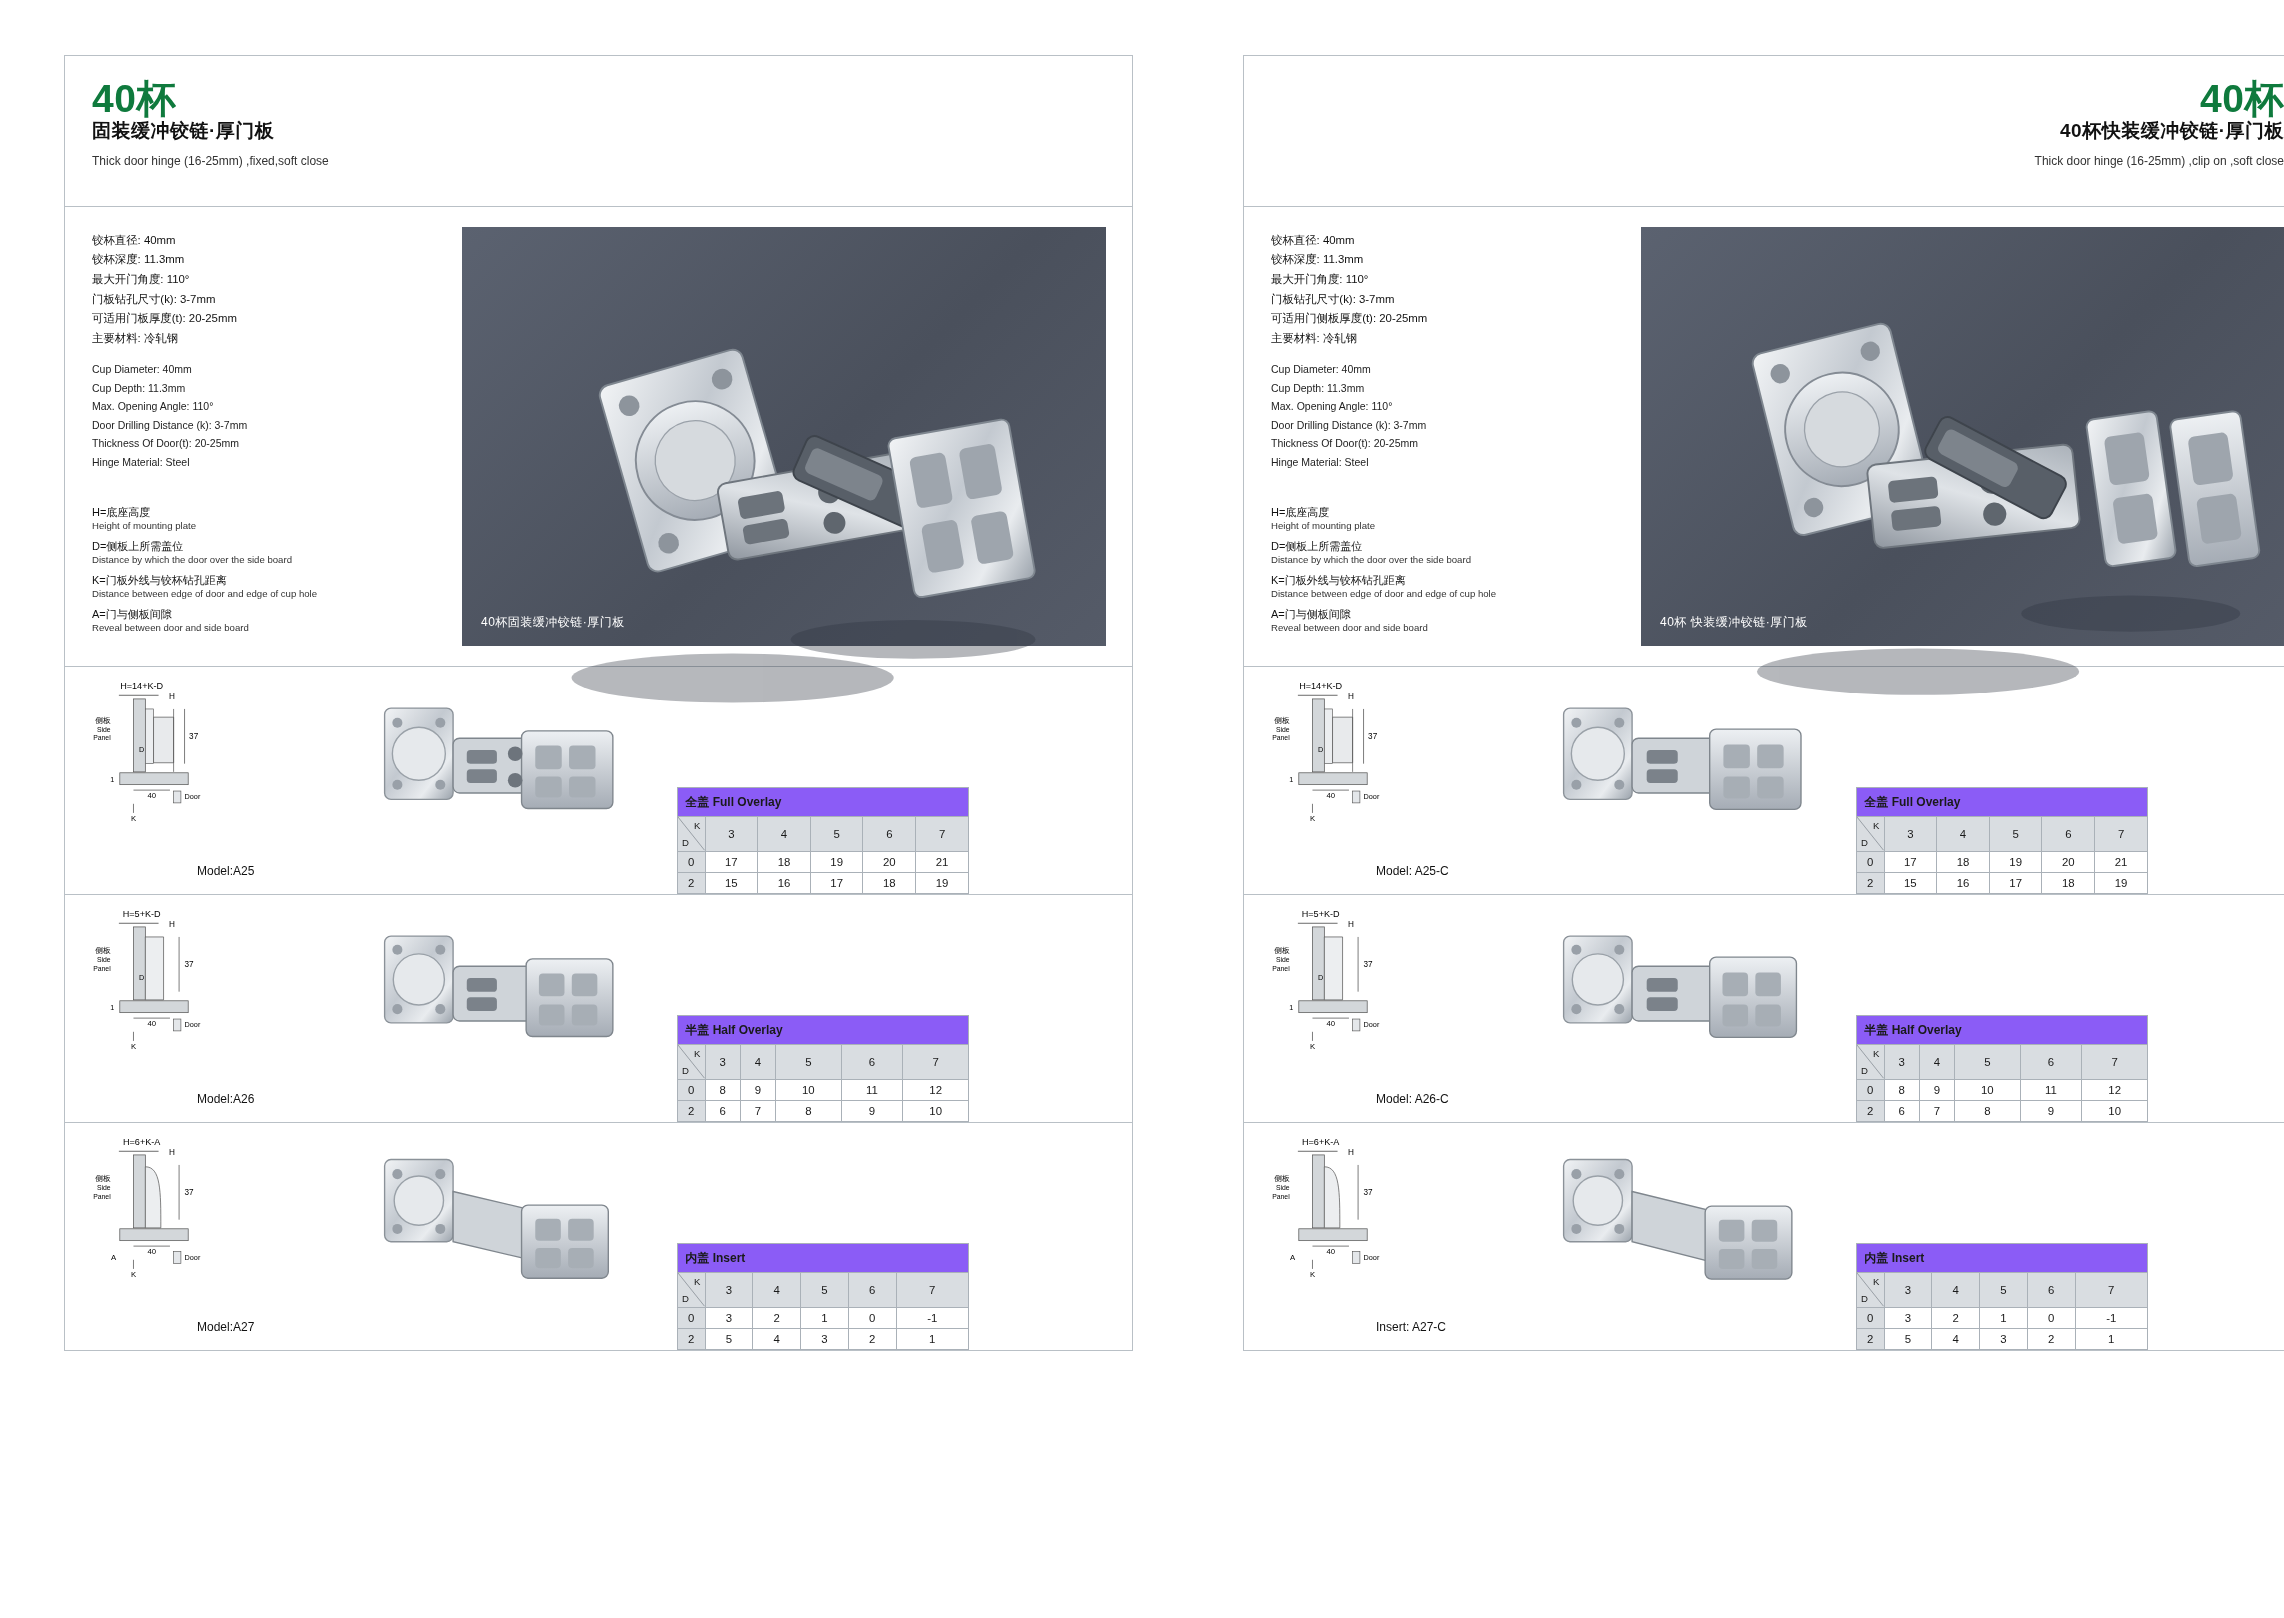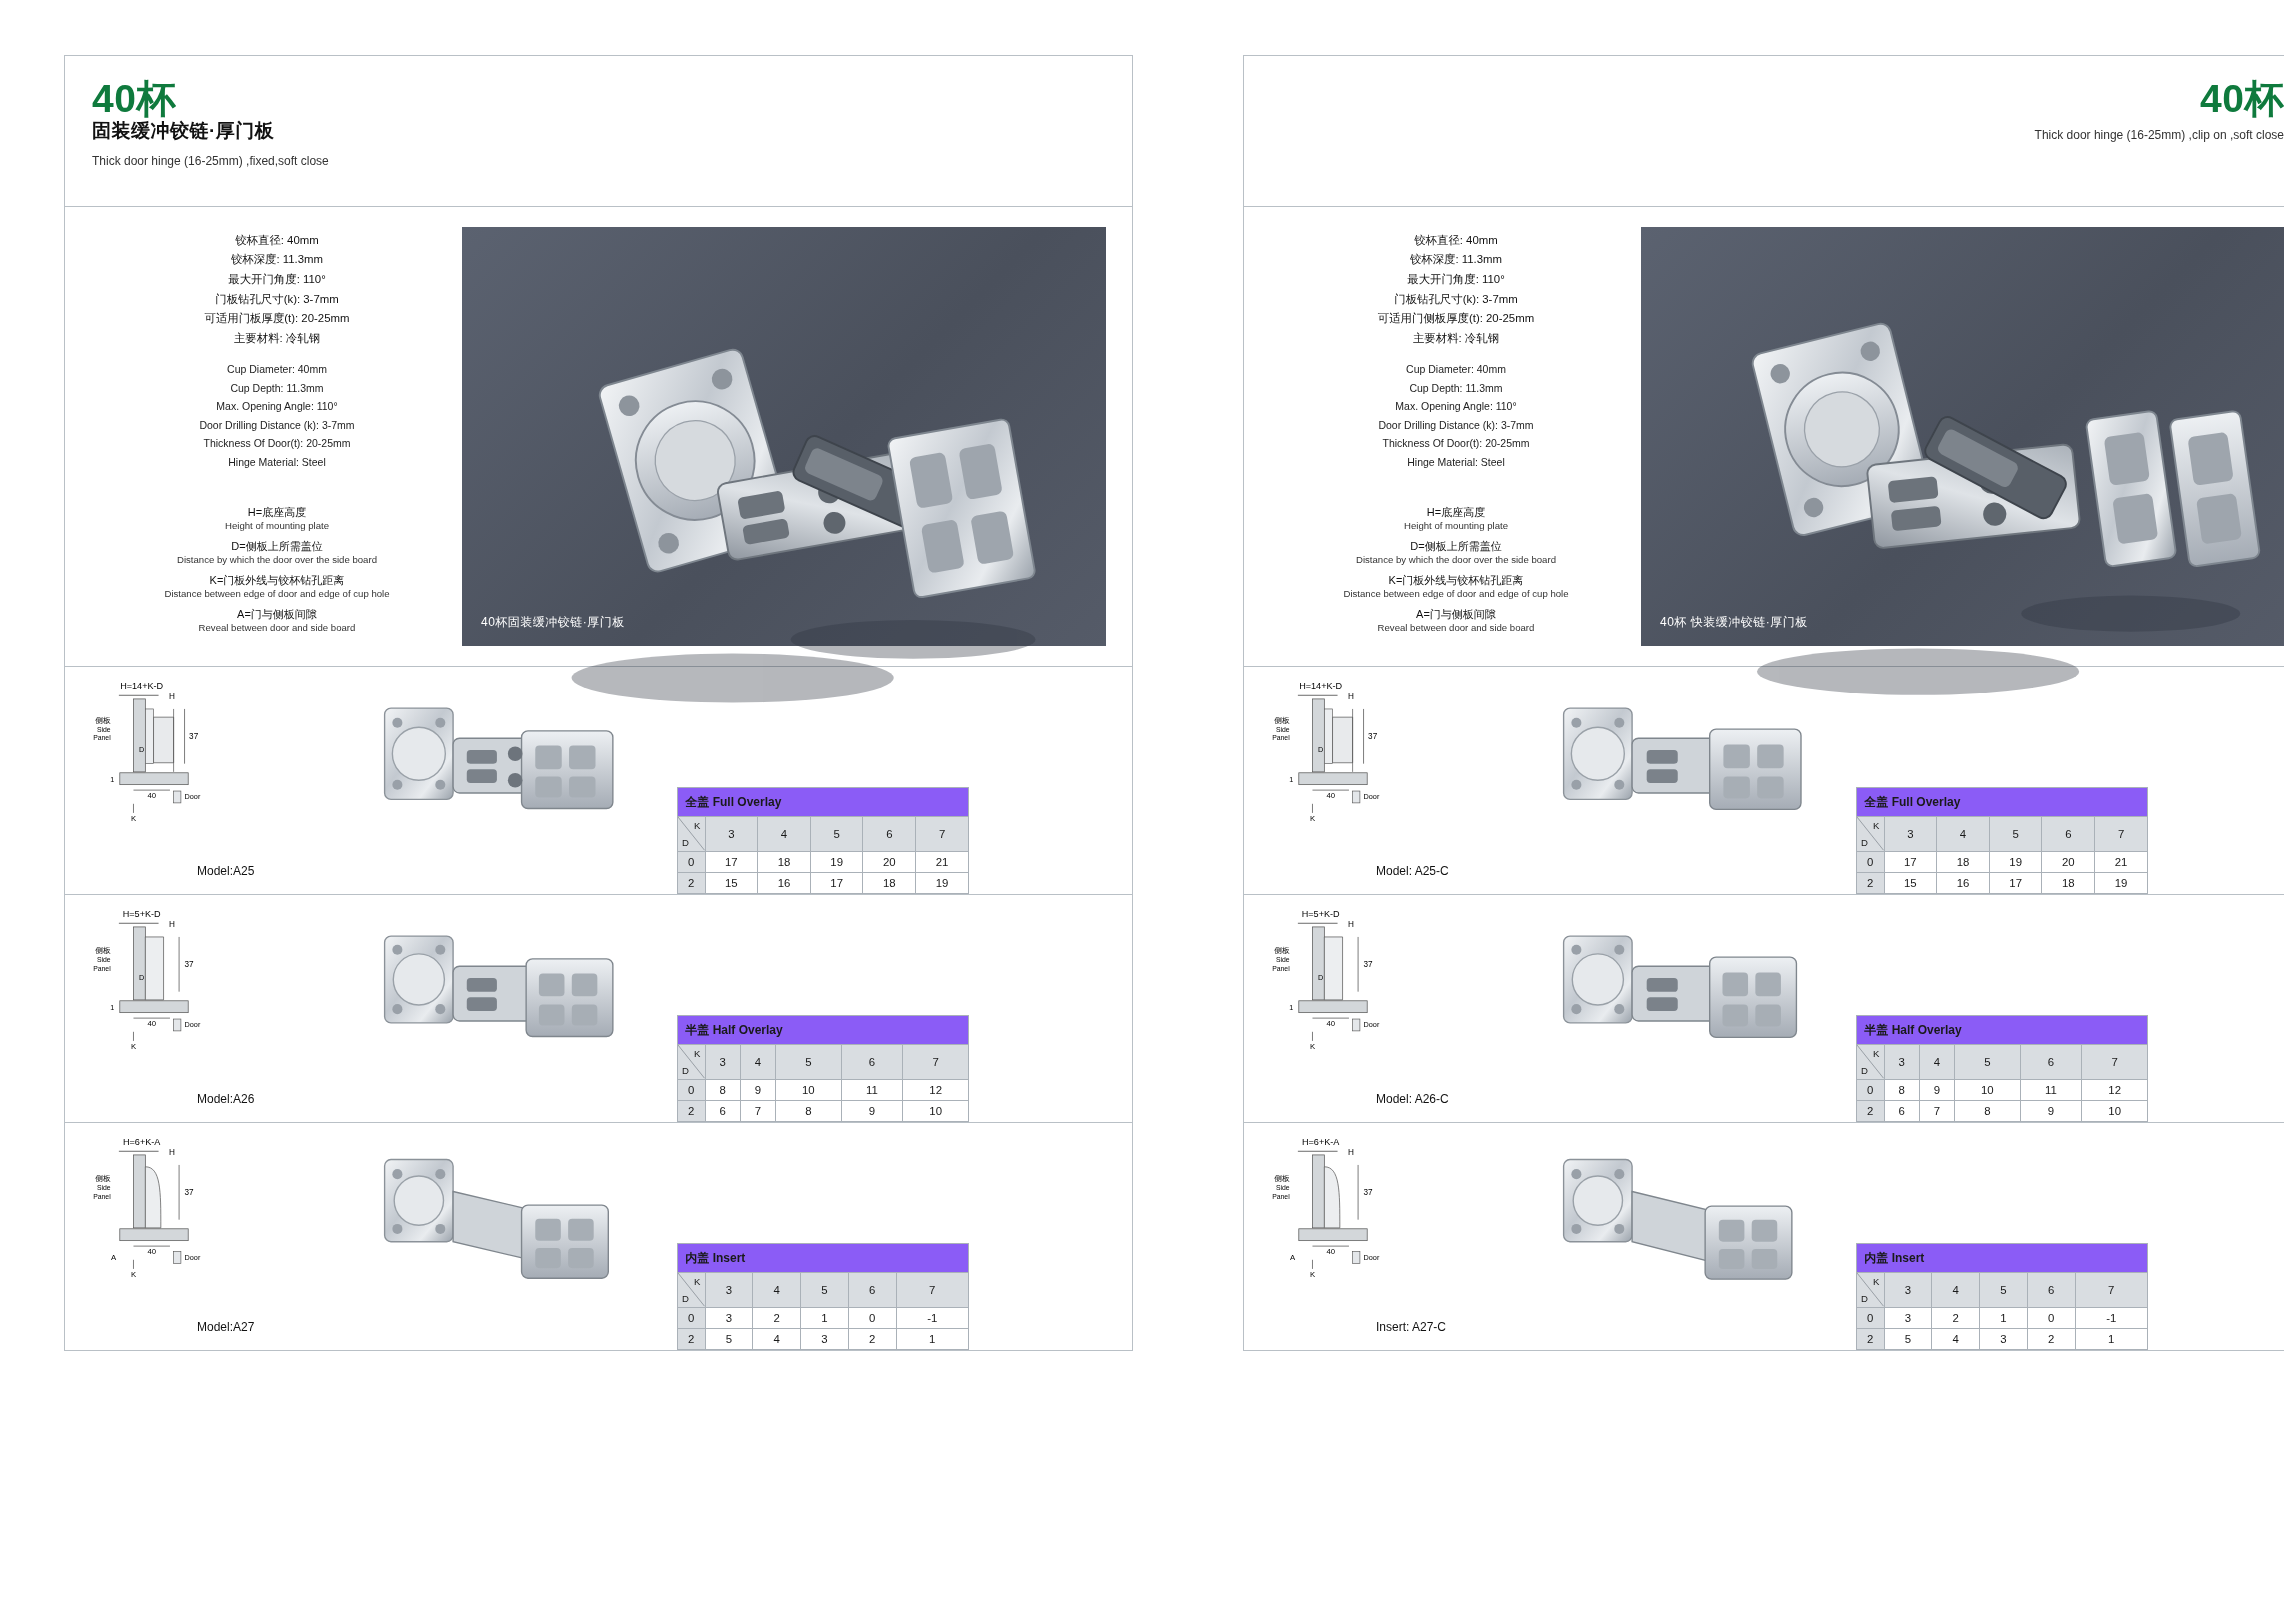--- a/index.html
+++ b/index.html
@@ -8,21 +8,21 @@
   .page{width:1069px;position:relative;border-radius:27px;}
 
   
   .hdr{border:0.9px solid #b9c0c6;border-bottom:none;box-sizing:border-box;padding:23px 27px 12px 27px;height:151px;}
   .hdr.right{text-align:right;}
   .big{font-size:39px;font-weight:bold;color:#0f7a3d;letter-spacing:0.5px;line-height:1;}
   .sub-cn{font-size:19px;font-weight:bold;color:#111;letter-spacing:0.5px;}
   .sub-en{font-size:12px;color:#333;margin-top:10px;}
 
   
-  .specrow{border:0.9px solid #b9c0c6;box-sizing:border-box;display:flex;height:461px;text-align:center;}
+  .specrow{border:0.9px solid #b9c0c6;box-sizing:border-box;display:flex;height:461px;}
   .specrow.right{flex-direction:row;}
   .spec-text{flex:0 0 397px;padding:25.6px 0 0 27px;box-sizing:border-box;}
   .spec-text.r{flex:0 0 397px;padding-left:27px;}
   .spec-cn p,.spec-en p{margin:0 0 4.6px 0;font-size:11.4px;line-height:1.32;color:#111;}
   .spec-en{margin-top:17.4px;}
   .spec-en p{font-size:10.5px;color:#222;}
   .legend{margin-top:36px;}
   .legend .cn{font-size:11px;color:#111;margin:0;}
   .legend .en{font-size:9.6px;color:#333;margin:0 0 7.8px 0;}
   .photo{position:relative;margin:20px 25.6px 20px 0;flex:1 1 auto;background:linear-gradient(135deg,#5b6270 0%,#4a505c 55%,#555b68 100%);}
@@ -409,20 +409,21 @@
           </table>
       </div>
     </div>
 
   </div>
 
   <div class="page">
 
     <div class="hdr right">
       <div class="big">40杯</div>
+      <div class="sub-cn">40杯快装缓冲铰链·厚门板</div>
       <div class="sub-en">Thick door hinge (16-25mm)  ,clip on ,soft close</div>
     </div>
 
     <div class="specrow right">
       <div class="spec-text r">
         <div class="spec-cn">
           <p>铰杯直径: 40mm</p>
           <p>铰杯深度: 11.3mm</p>
           <p>最大开门角度: 110°</p>
           <p>门板钻孔尺寸(k): 3-7mm</p>

